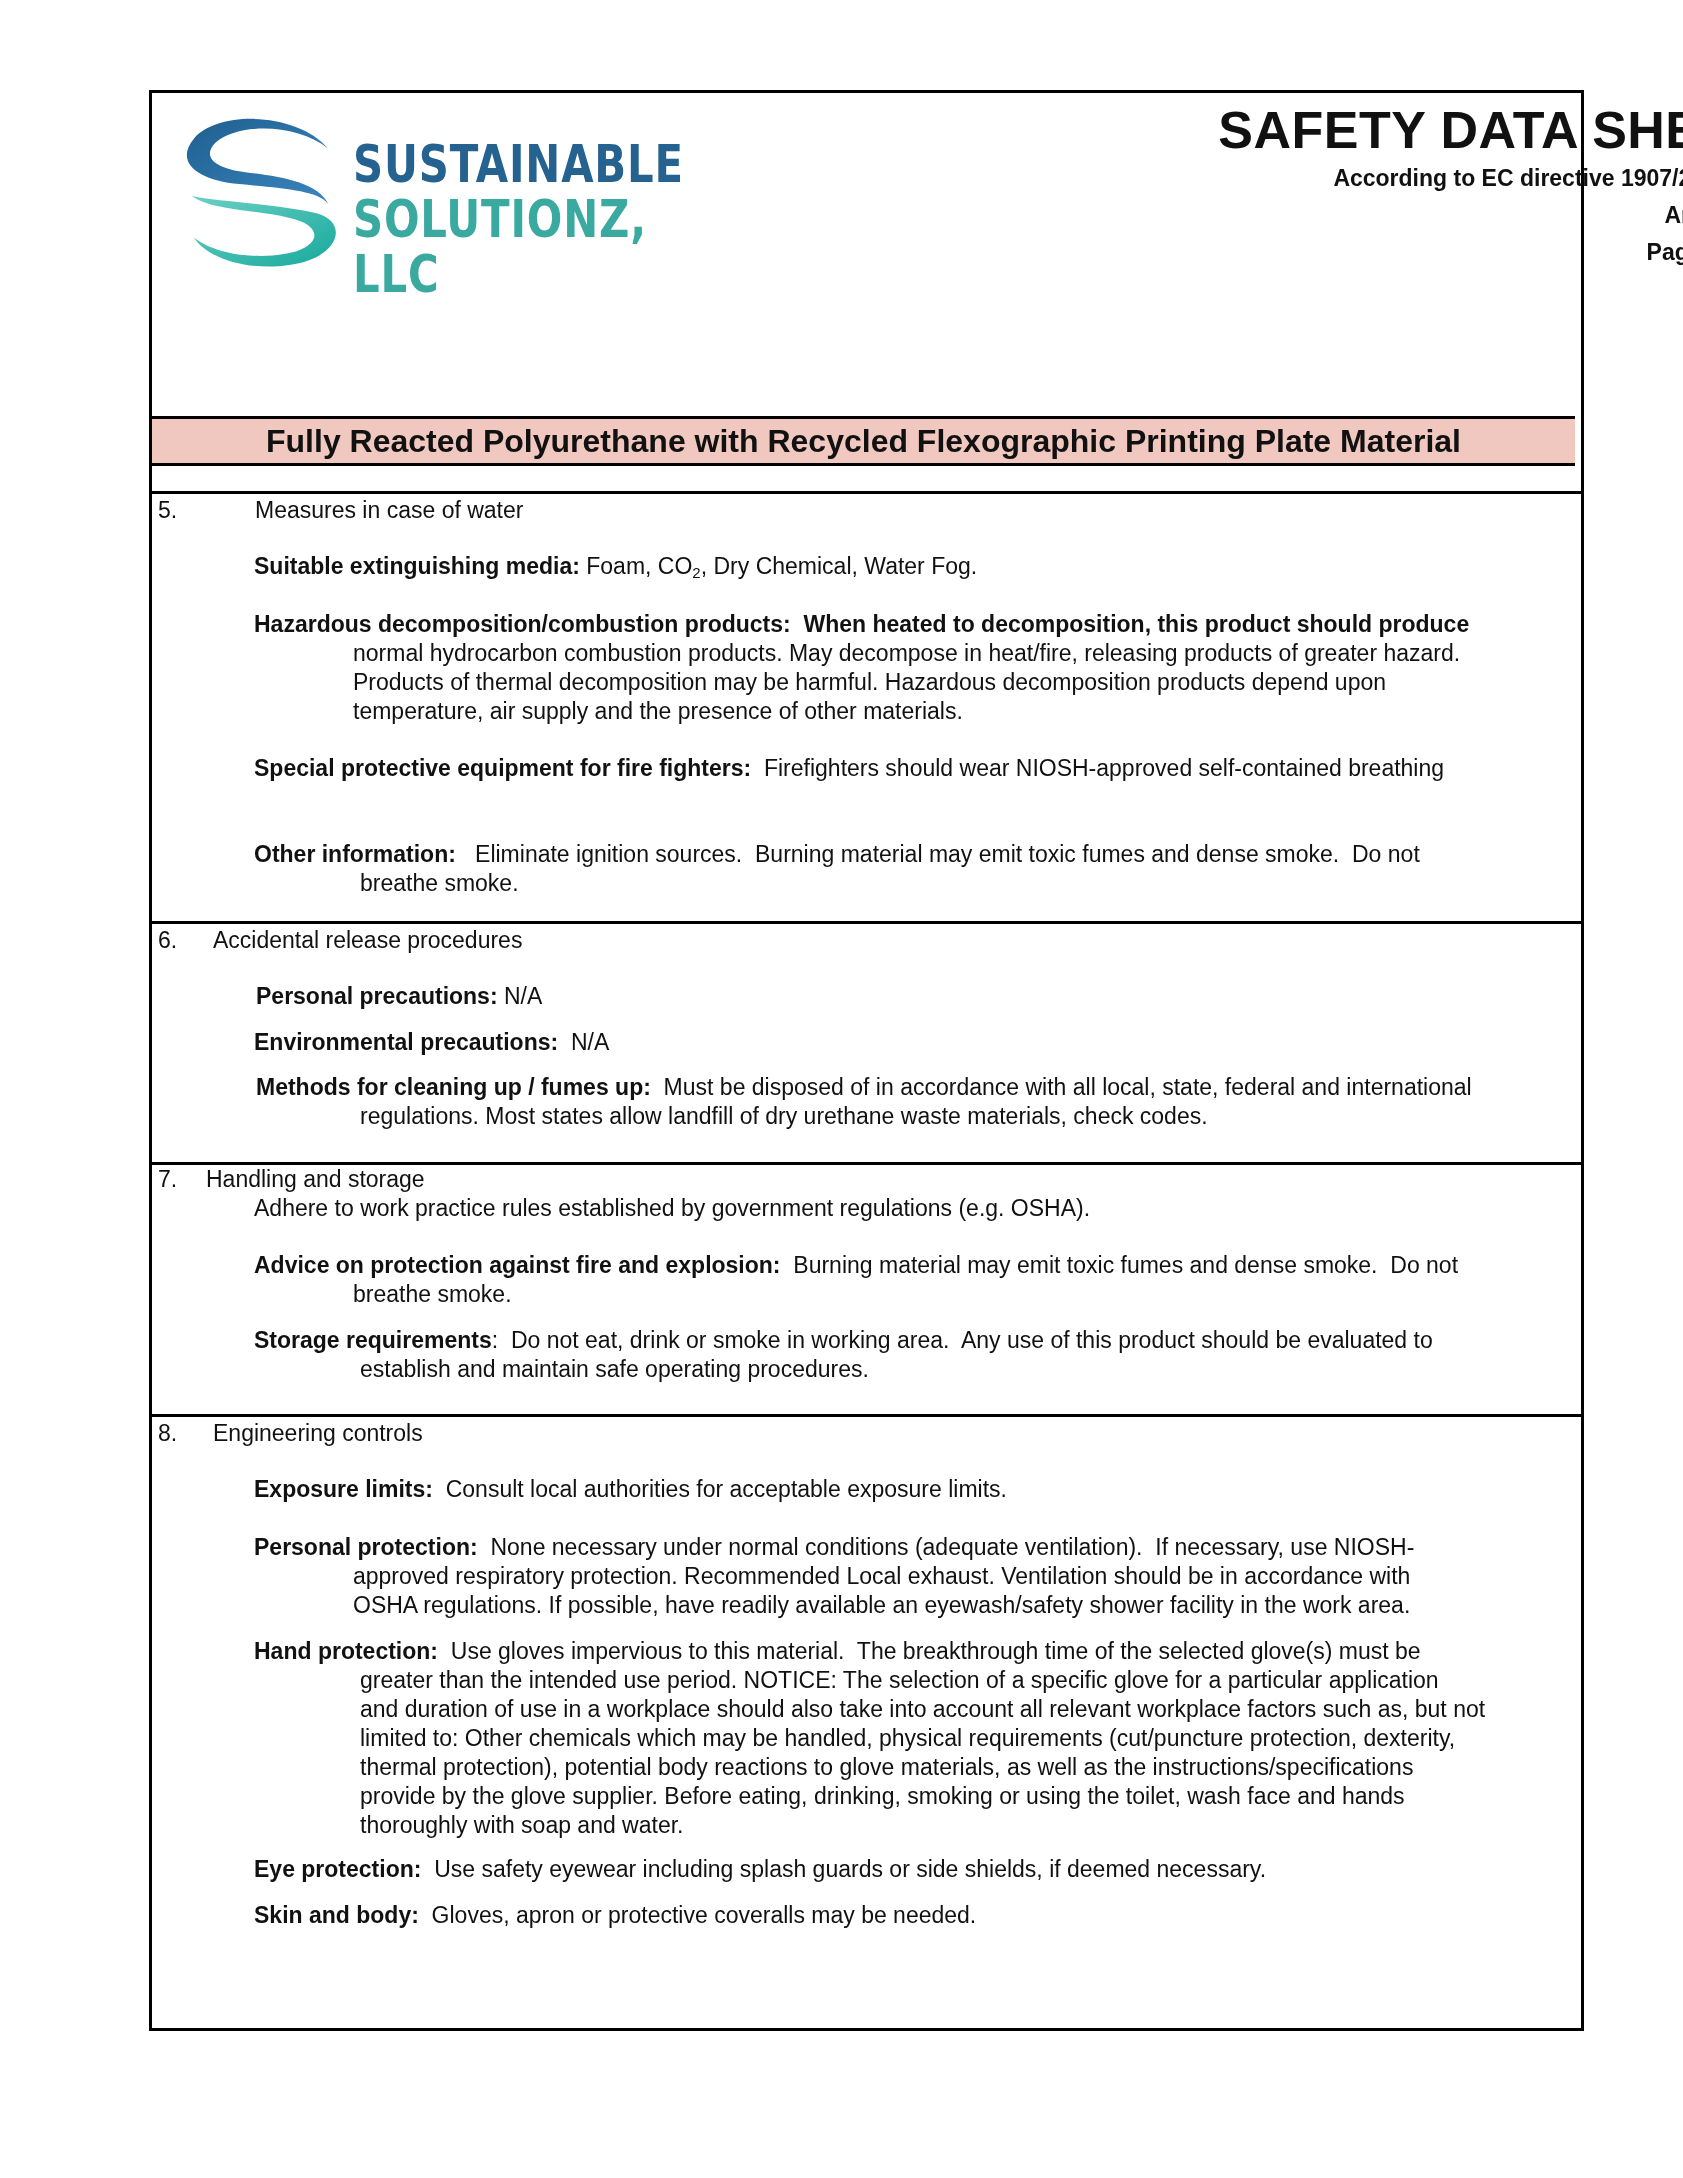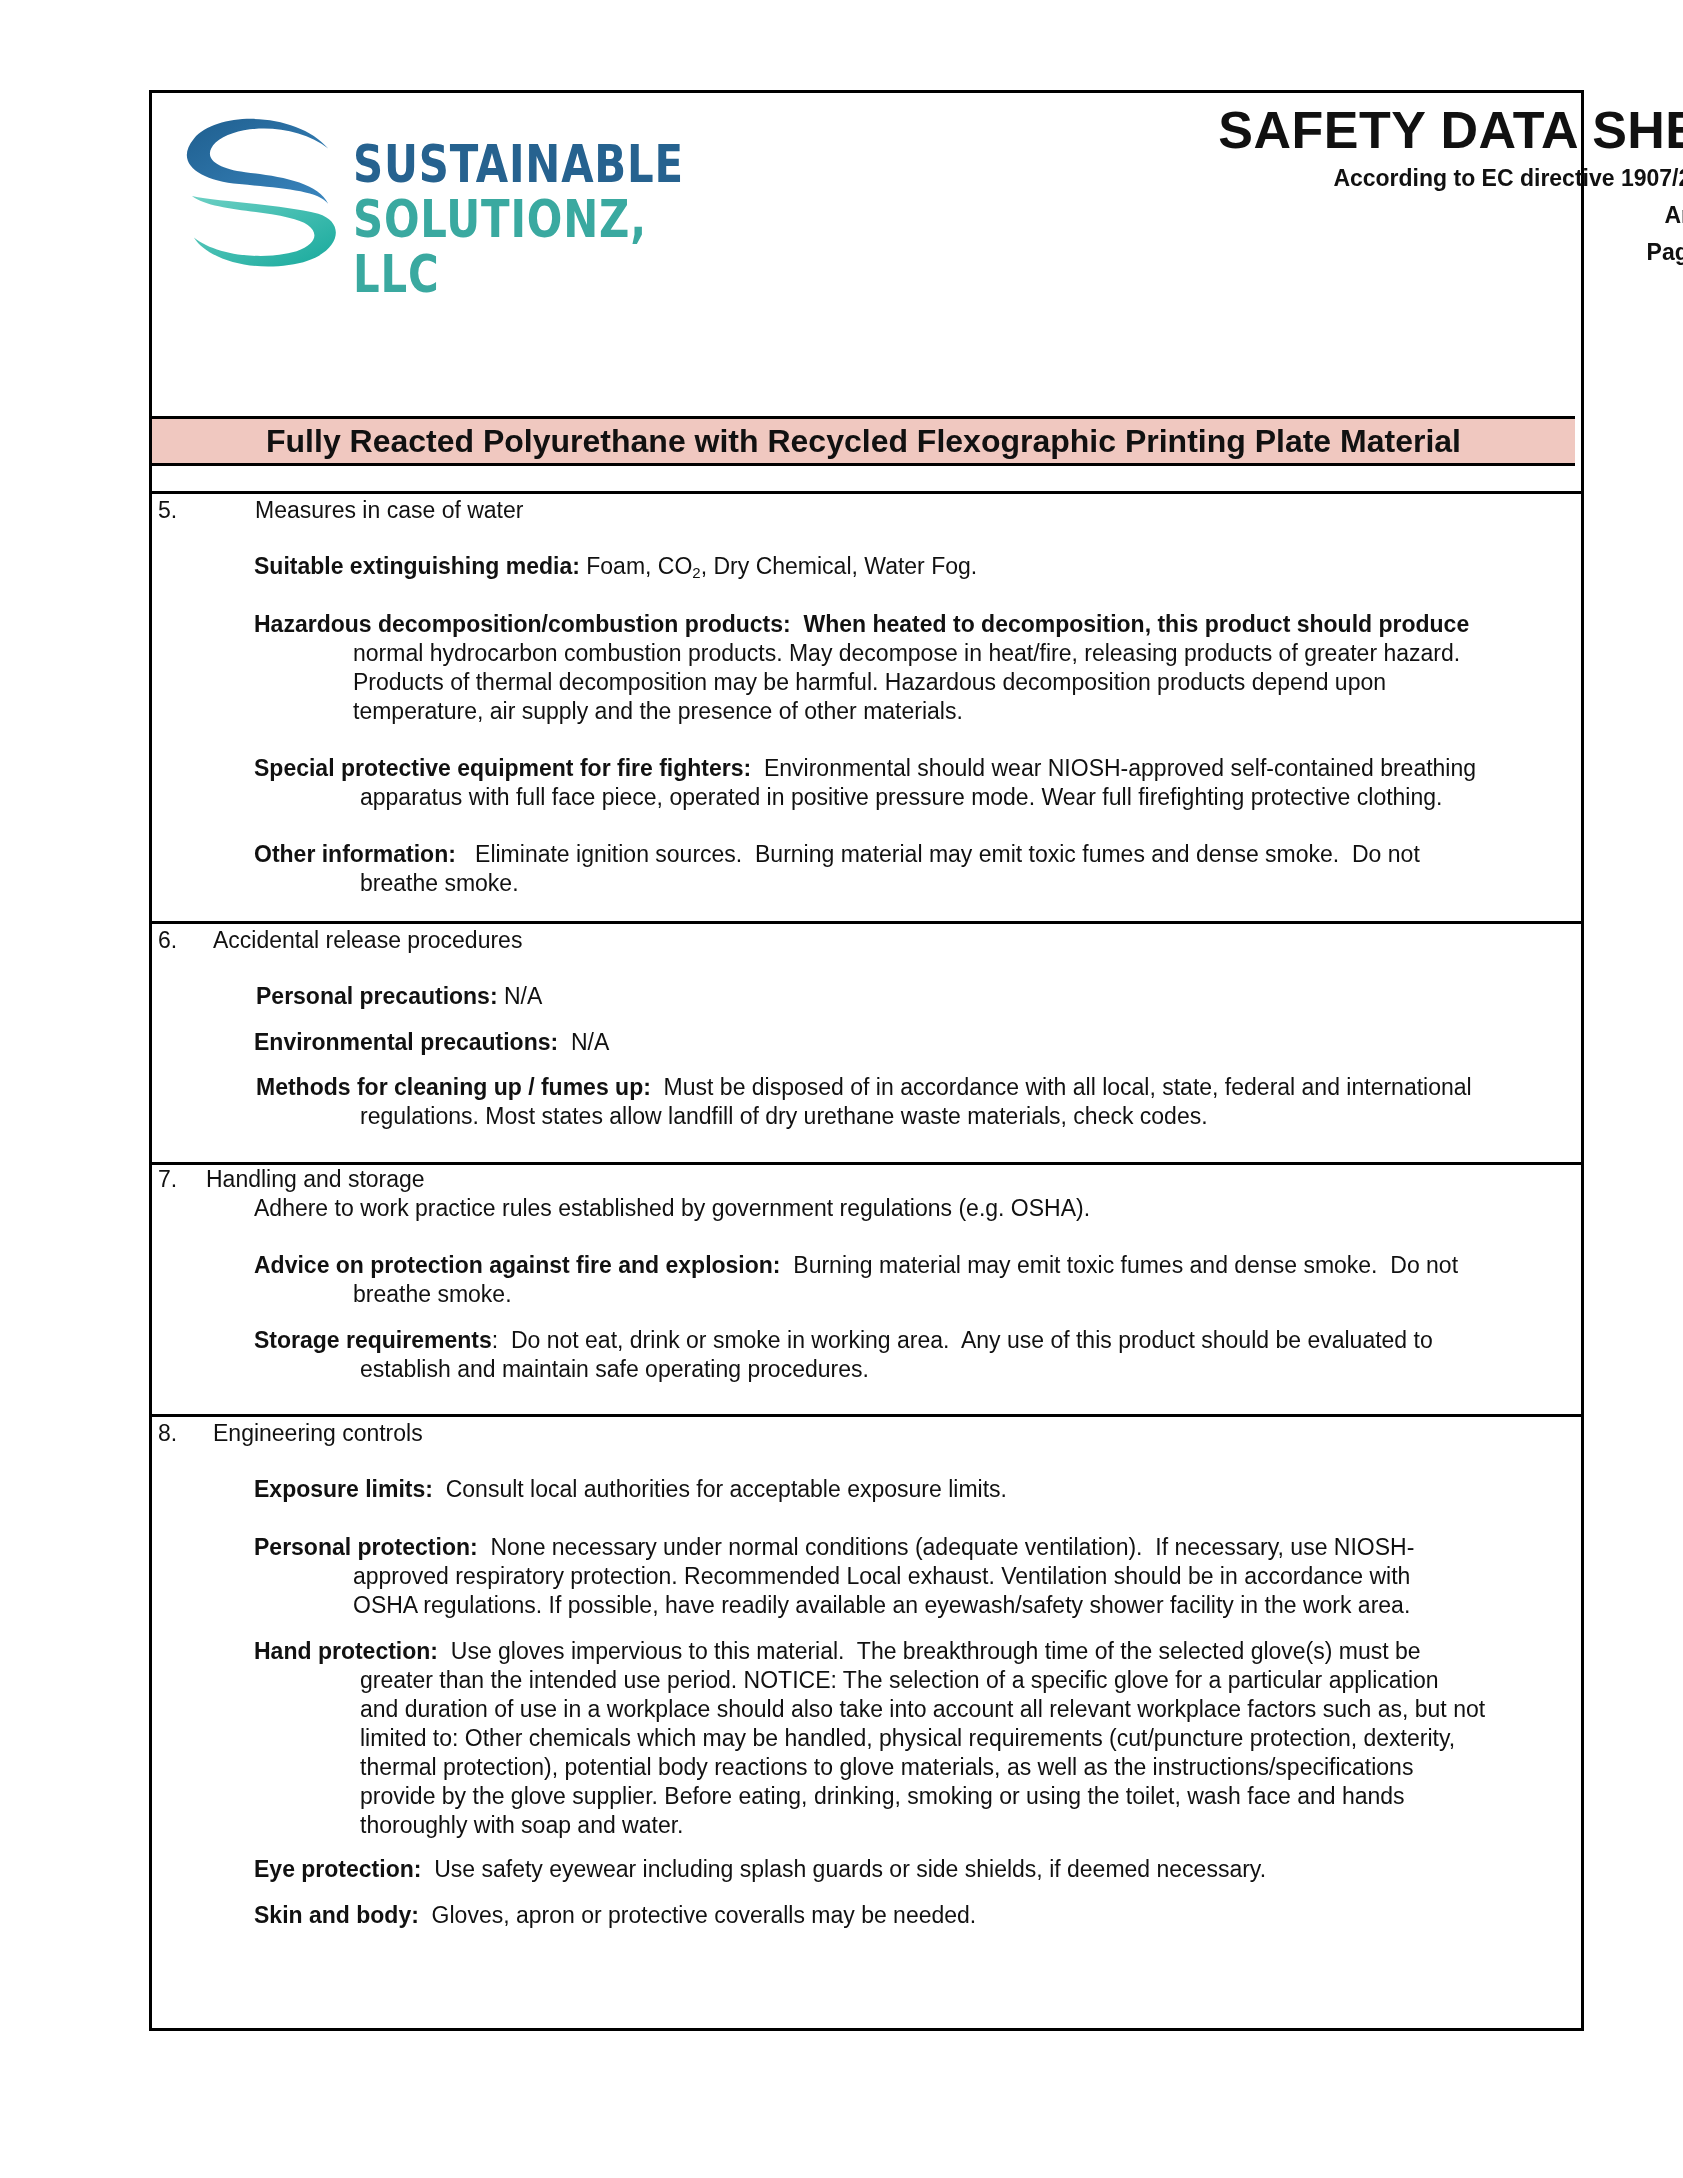--- a/index.html
+++ b/index.html
@@ -86,22 +86,21 @@
     </div>
 
     <div class="entry" style="top:116px;">
       <span class="lbl">Hazardous decomposition/combustion products:</span><span style="white-space:pre;font-weight:bold;">  When heated to decomposition, this product should produce</span>
       <span class="cont">normal hydrocarbon combustion products.   May decompose in heat/fire, releasing products of greater hazard.</span>
       <span class="cont">Products of thermal decomposition may be harmful.   Hazardous decomposition products depend upon</span>
       <span class="cont">temperature, air supply and the presence of other materials.</span>
     </div>
 
     <div class="entry" style="top:260px;">
-      <span class="lbl">Special protective equipment for fire fighters:</span><span style="white-space:pre;">  Environmental should wear NIOSH-approved self-contained breathing</span>
-      <span class="cont" style="padding-left:106px;">apparatus with full face piece, operated in positive pressure mode.  Wear full firefighting protective clothing.</span>
+      <span class="lbl">Special protective equipment for fire fighters:</span><span style="white-space:pre;">  Firefighters should wear NIOSH-approved self-contained breathing</span>
     </div>
 
     <div class="entry" style="top:346px;">
       <span class="lbl">Other information:</span><span style="white-space:pre;">   Eliminate ignition sources.  Burning material may emit toxic fumes and dense smoke.  Do not</span>
       <span class="cont" style="padding-left:106px;">breathe smoke.</span>
     </div>
   </div>
 
   <div class="section divided" style="top:828px; height:238px;">
     <span class="sec-num" style="top:2px;">6.</span>

